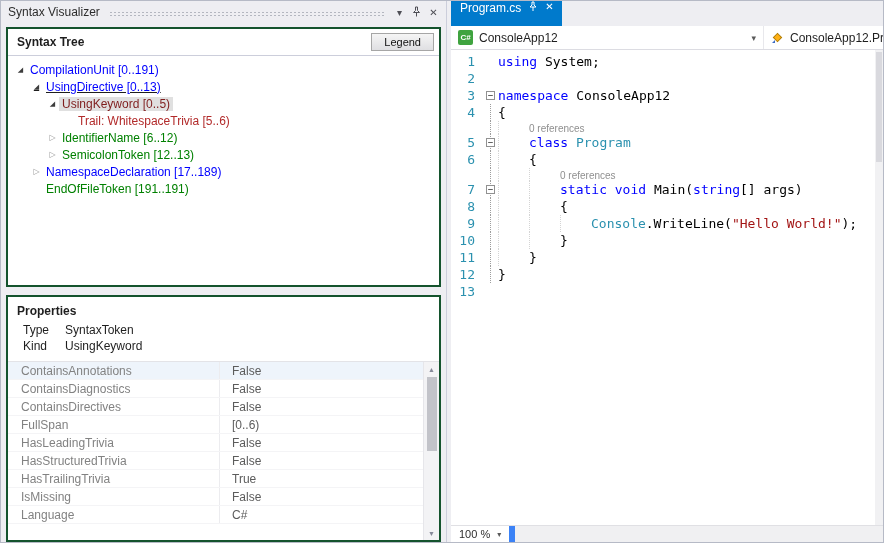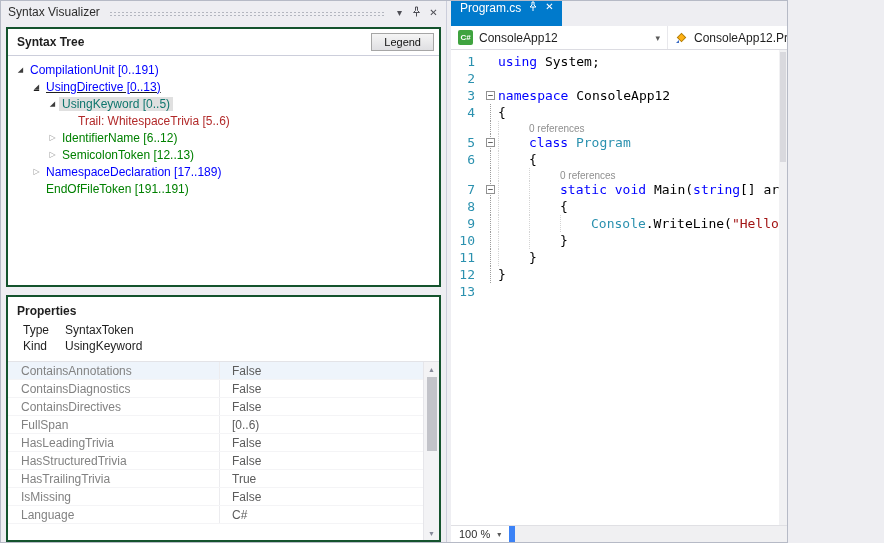--- a/index.html
+++ b/index.html
@@ -2,21 +2,21 @@
 <html><head>
 <meta charset="utf-8">
 <style>
   * { box-sizing: border-box; }
   html,body { margin:0; padding:0; }
   body {
     width:884px; height:543px; overflow:hidden;
     font-family:"Liberation Sans", sans-serif;
     background:#eeeef2; color:#1e1e1e;
   }
-  .screen { width:788px; height:543px; display:flex; border:1px solid #b6bac6; background:#eeeef2; }
+  .screen { width:884px; height:543px; display:flex; border:1px solid #b6bac6; background:#eeeef2; }
 
   
   .tool-window { width:446px; flex:none; display:flex; flex-direction:column; background:#eeeef2; border-right:1px solid #cccedb; min-height:0; }
   .tw-titlebar { height:22px; flex:none; display:flex; align-items:center; padding:0 4px 0 7px; font-size:12px; color:#2d2d2d; }
   .tw-title { white-space:nowrap; }
   .grip { flex:1; height:5px; margin:3px 6px 0 9px;
     background-image:radial-gradient(circle,#b4b7c0 0.8px, transparent 1px);
     background-size:4px 3px; }
   .tw-btn { width:17px; height:17px; flex:none; display:flex; align-items:center; justify-content:center; color:#4f4f56; font-size:10px; }
   .tw-btn svg { display:block; }
@@ -32,21 +32,21 @@
 
   .tree { flex:1; min-height:0; padding-top:5px; overflow:hidden; font-size:12px; }
   .tree-row { height:17px; display:flex; align-items:center; white-space:pre; }
   .expander { width:13px; flex:none; text-align:center; }
   .expander.expanded { font-size:7px; color:#3c3c3c; }
   .expander.collapsed { font-size:8px; color:#9a9a9a; }
   .tree-label { padding:0 3px; }
   .tree-label.node  { color:#0000ff; }
   .tree-label.token { color:#008000; }
   .tree-label.trivia{ color:#b22a2a; }
-  .tree-label.sel   { color:#0f766e; background:#e0e0e0; }
+  .tree-label.sel   { color:#7f1d1d; background:#e0e0e0; }
 
   .props-header { padding:7px 9px 3px 9px; font-weight:bold; font-size:12px; flex:none; }
   .props-meta { padding:1px 0 7px 0; flex:none; }
   .meta-row { display:flex; padding:1px 0 1px 15px; font-size:12px; }
   .meta-label { width:42px; flex:none; }
 
   .props-grid-wrap { flex:1; min-height:0; display:flex; border-top:1px solid #e3e3e7; overflow:hidden; }
   .props-grid { flex:1; min-width:0; overflow:hidden; }
   .prop-row { height:18px; display:flex; align-items:stretch; font-size:12px; border-bottom:1px solid #f4f4f6; }
   .prop-row.first { background:#eef4fb; }

